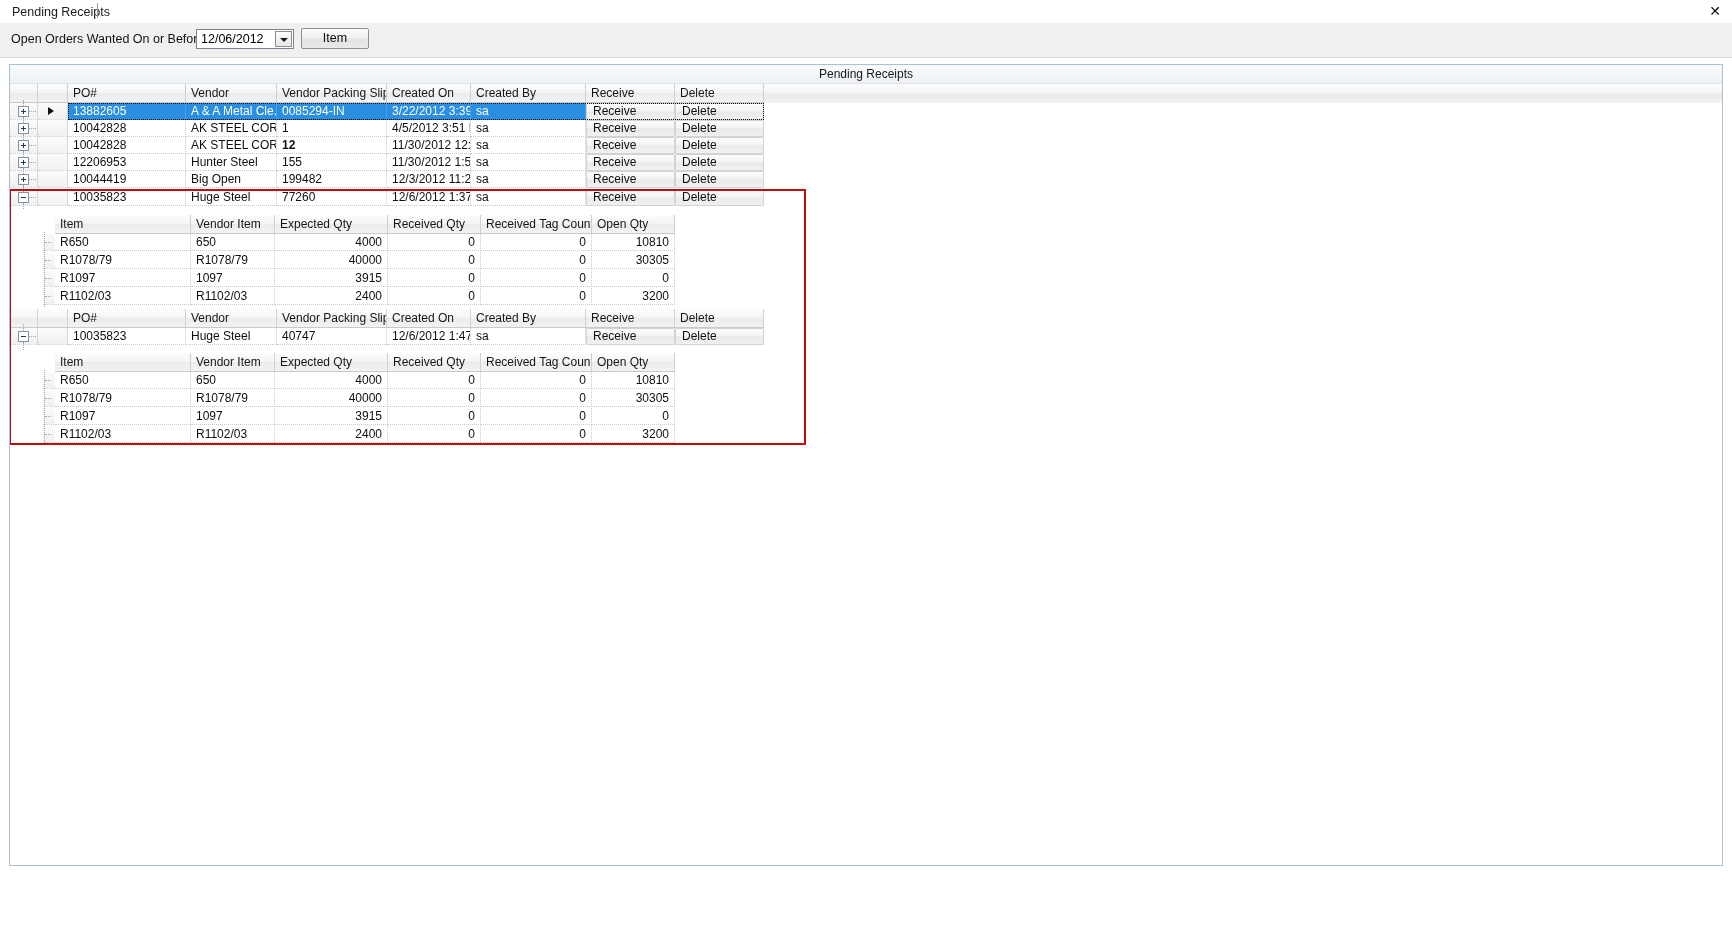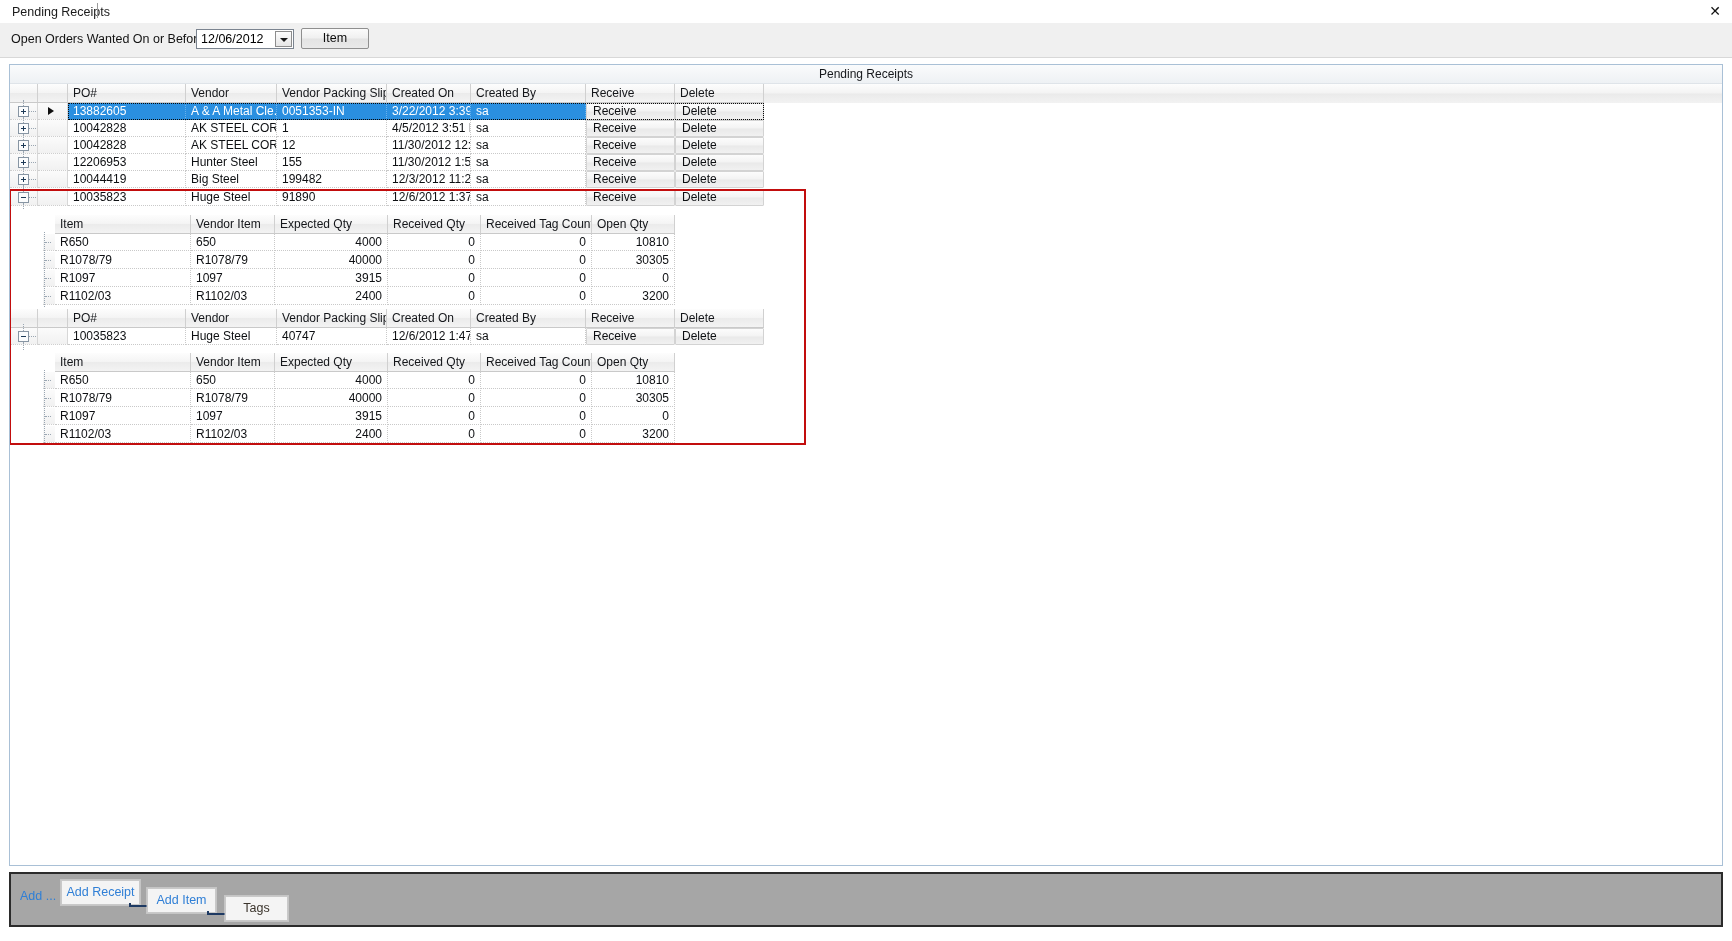--- a/index.html
+++ b/index.html
@@ -348,21 +348,21 @@
             <div class="expander plus" style="left:8px;top:3px;"></div>
             <div class="treeline-v" style="left:13px;top:-3px;height:6px;"></div>
             <div class="treeline-v" style="left:13px;top:14px;height:6px;"></div>
             <div class="treeline-h" style="left:19px;top:8px;width:7px;"></div>
           </div>
           <div class="gutter" style="left:28px;top:0;width:30px;height:17px;">
             <div class="row-arrow" style="left:10px;top:4px;"></div>
           </div>
           <div class="cell" style="left:58px;width:118px;">13882605</div>
           <div class="cell" style="left:176px;width:91px;">A &amp; A Metal Cle...</div>
-          <div class="cell" style="left:267px;width:110px;">0051353-IN</div>
+          <div class="cell" style="left:267px;width:110px;">0085294-IN</div>
           <div class="cell" style="left:377px;width:84px;">3/22/2012  3:39...</div>
           <div class="cell" style="left:461px;width:115px;">sa</div>
           <div class="cell btncell" style="left:576px;width:89px;">Receive</div>
           <div class="cell btncell" style="left:665px;width:89px;">Delete</div>
         </div>
         <div class="sel-outline" style="left:58px;top:38px;width:696px;height:17px;"></div>
         <div class="data-row" style="left:0;top:55px;width:754px;">
           <div class="gutter" style="left:0;top:0;width:28px;height:17px;">
             <div class="expander plus" style="left:8px;top:3px;"></div>
             <div class="treeline-v" style="left:13px;top:-3px;height:6px;"></div>
@@ -381,21 +381,21 @@
         <div class="data-row" style="left:0;top:72px;width:754px;">
           <div class="gutter" style="left:0;top:0;width:28px;height:17px;">
             <div class="expander plus" style="left:8px;top:3px;"></div>
             <div class="treeline-v" style="left:13px;top:-3px;height:6px;"></div>
             <div class="treeline-v" style="left:13px;top:14px;height:6px;"></div>
             <div class="treeline-h" style="left:19px;top:8px;width:7px;"></div>
           </div>
           <div class="gutter" style="left:28px;top:0;width:30px;height:17px;"></div>
           <div class="cell" style="left:58px;width:118px;">10042828</div>
           <div class="cell" style="left:176px;width:91px;">AK STEEL COR...</div>
-          <div class="cell" style="left:267px;width:110px;">12</div>
+          <div class="cell" style="left:267px;width:110px;font-weight:bold;">12</div>
           <div class="cell" style="left:377px;width:84px;">11/30/2012  12:...</div>
           <div class="cell" style="left:461px;width:115px;">sa</div>
           <div class="cell btncell" style="left:576px;width:89px;">Receive</div>
           <div class="cell btncell" style="left:665px;width:89px;">Delete</div>
         </div>
         <div class="data-row" style="left:0;top:89px;width:754px;">
           <div class="gutter" style="left:0;top:0;width:28px;height:17px;">
             <div class="expander plus" style="left:8px;top:3px;"></div>
             <div class="treeline-v" style="left:13px;top:-3px;height:6px;"></div>
             <div class="treeline-v" style="left:13px;top:14px;height:6px;"></div>
@@ -412,38 +412,38 @@
         </div>
         <div class="data-row" style="left:0;top:106px;width:754px;">
           <div class="gutter" style="left:0;top:0;width:28px;height:17px;">
             <div class="expander plus" style="left:8px;top:3px;"></div>
             <div class="treeline-v" style="left:13px;top:-3px;height:6px;"></div>
             <div class="treeline-v" style="left:13px;top:14px;height:6px;"></div>
             <div class="treeline-h" style="left:19px;top:8px;width:7px;"></div>
           </div>
           <div class="gutter" style="left:28px;top:0;width:30px;height:17px;"></div>
           <div class="cell" style="left:58px;width:118px;">10044419</div>
-          <div class="cell" style="left:176px;width:91px;">Big Steel</div>
+          <div class="cell" style="left:176px;width:91px;">Big Open</div>
           <div class="cell" style="left:267px;width:110px;">199482</div>
           <div class="cell" style="left:377px;width:84px;">12/3/2012  11:2...</div>
           <div class="cell" style="left:461px;width:115px;">sa</div>
           <div class="cell btncell" style="left:576px;width:89px;">Receive</div>
           <div class="cell btncell" style="left:665px;width:89px;">Delete</div>
         </div>
         <div class="data-row" style="left: 0px; top: 124px; width: 754px;">
           <div class="gutter" style="left:0;top:0;width:28px;height:17px;">
             <div class="expander" style="left:8px;top:3px;"></div>
             <div class="treeline-v" style="left:13px;top:-3px;height:6px;"></div>
             <div class="treeline-v" style="left:13px;top:14px;height:6px;"></div>
             <div class="treeline-h" style="left:19px;top:8px;width:7px;"></div>
           </div>
           <div class="gutter" style="left:28px;top:0;width:30px;height:17px;"></div>
           <div class="cell" style="left:58px;width:118px;">10035823</div>
           <div class="cell" style="left:176px;width:91px;">Huge Steel</div>
-          <div class="cell" style="left:267px;width:110px;">91890</div>
+          <div class="cell" style="left:267px;width:110px;">77260</div>
           <div class="cell" style="left:377px;width:84px;">12/6/2012  1:37...</div>
           <div class="cell" style="left:461px;width:115px;">sa</div>
           <div class="cell btncell" style="left:576px;width:89px;">Receive</div>
           <div class="cell btncell" style="left:665px;width:89px;">Delete</div>
         </div>
       </div>
 
     <div class="hdr-row" style="left:45px;top:150px;width:620px;">
       <div class="hdr-cell" style="left:0;width:136px;">Item</div>
       <div class="hdr-cell" style="left:136px;width:84px;">Vendor Item</div>
@@ -588,26 +588,14 @@
           <div class="cell num" style="left:220px;width:113px;">2400</div>
           <div class="cell num" style="left:333px;width:93px;">0</div>
           <div class="cell num" style="left:426px;width:111px;">0</div>
           <div class="cell num" style="left:537px;width:83px;">3200</div>
         </div>
       </div>
 
     <div class="annot-rect" style="left: -1px; top: 124px; width: 797px; height: 256px; border-color: rgb(194, 13, 13);"></div>
   </div>
 
-  <div class="bottom-bar">
-    <div class="lnk" style="left:9px;top:15px;">Add ...</div>
-    <div class="cmd-btn" style="left:50px;top:6px;width:79px;height:25px;">Add Receipt</div>
-    <div class="leader h" style="left:118px;top:31px;width:28px;"></div>
-    <div class="leader v" style="left:118px;top:29px;height:4px;"></div>
-
-    <div class="cmd-btn" style="left:136px;top:14px;width:69px;height:25px;">Add Item</div>
-    <div class="leader h" style="left:196px;top:39px;width:28px;"></div>
-    <div class="leader v" style="left:196px;top:37px;height:4px;"></div>
-
-    <div class="cmd-btn dark" style="left:214px;top:22px;width:63px;height:25px;">Tags</div>
-  </div>
 
 </div>
 
 </body></html>

